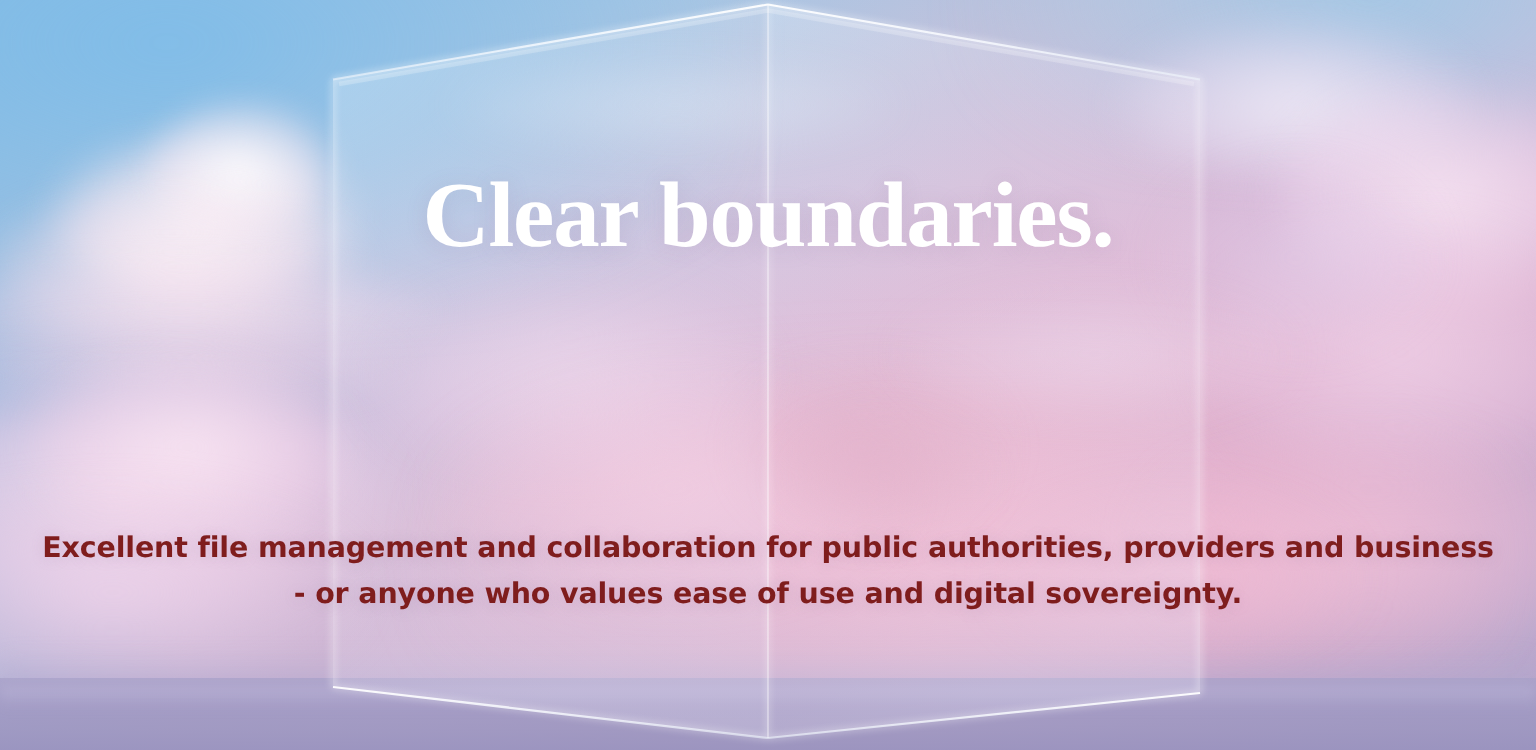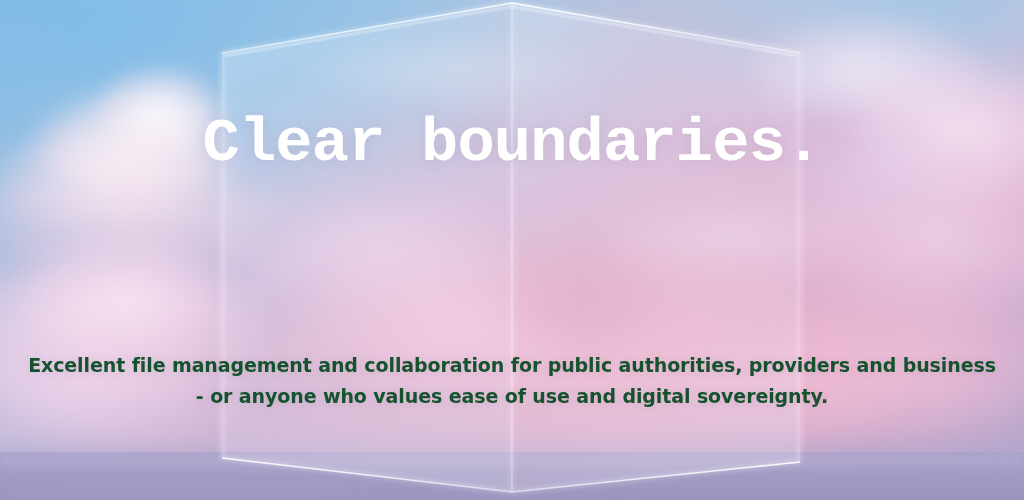--- a/index.html
+++ b/index.html
@@ -205,37 +205,37 @@
     display:flex;
     flex-direction:column;
     align-items:center;
   }
 
   .headline {
     margin-top:108px;
     width:100%;
     text-align:center;
     color:#ffffff;
-    font-family:Liberation Mono, monospace;
+    font-family:Liberation Serif, serif;
     font-size:62px;
     font-weight:700;
     line-height:1.17;
     letter-spacing:-0.8px;
     text-shadow:0 1px 14px rgba(150,120,160,0.20);
   }
   .headline .line { display:block; white-space:nowrap; }
 
   .subtitle {
     position:absolute;
     top:350px;
     left:50%;
     transform:translateX(-50%);
     width:980px;
     text-align:center;
-    color:#14532d;
+    color:#7f1d1d;
     font-family:"DejaVu Sans", sans-serif;
     font-size:19px;
     font-weight:700;
     line-height:1.62;
     letter-spacing:-0.1px;
     text-shadow:0 1px 9px rgba(150,120,160,0.22);
   }
 </style>
 </head>
 <body>

